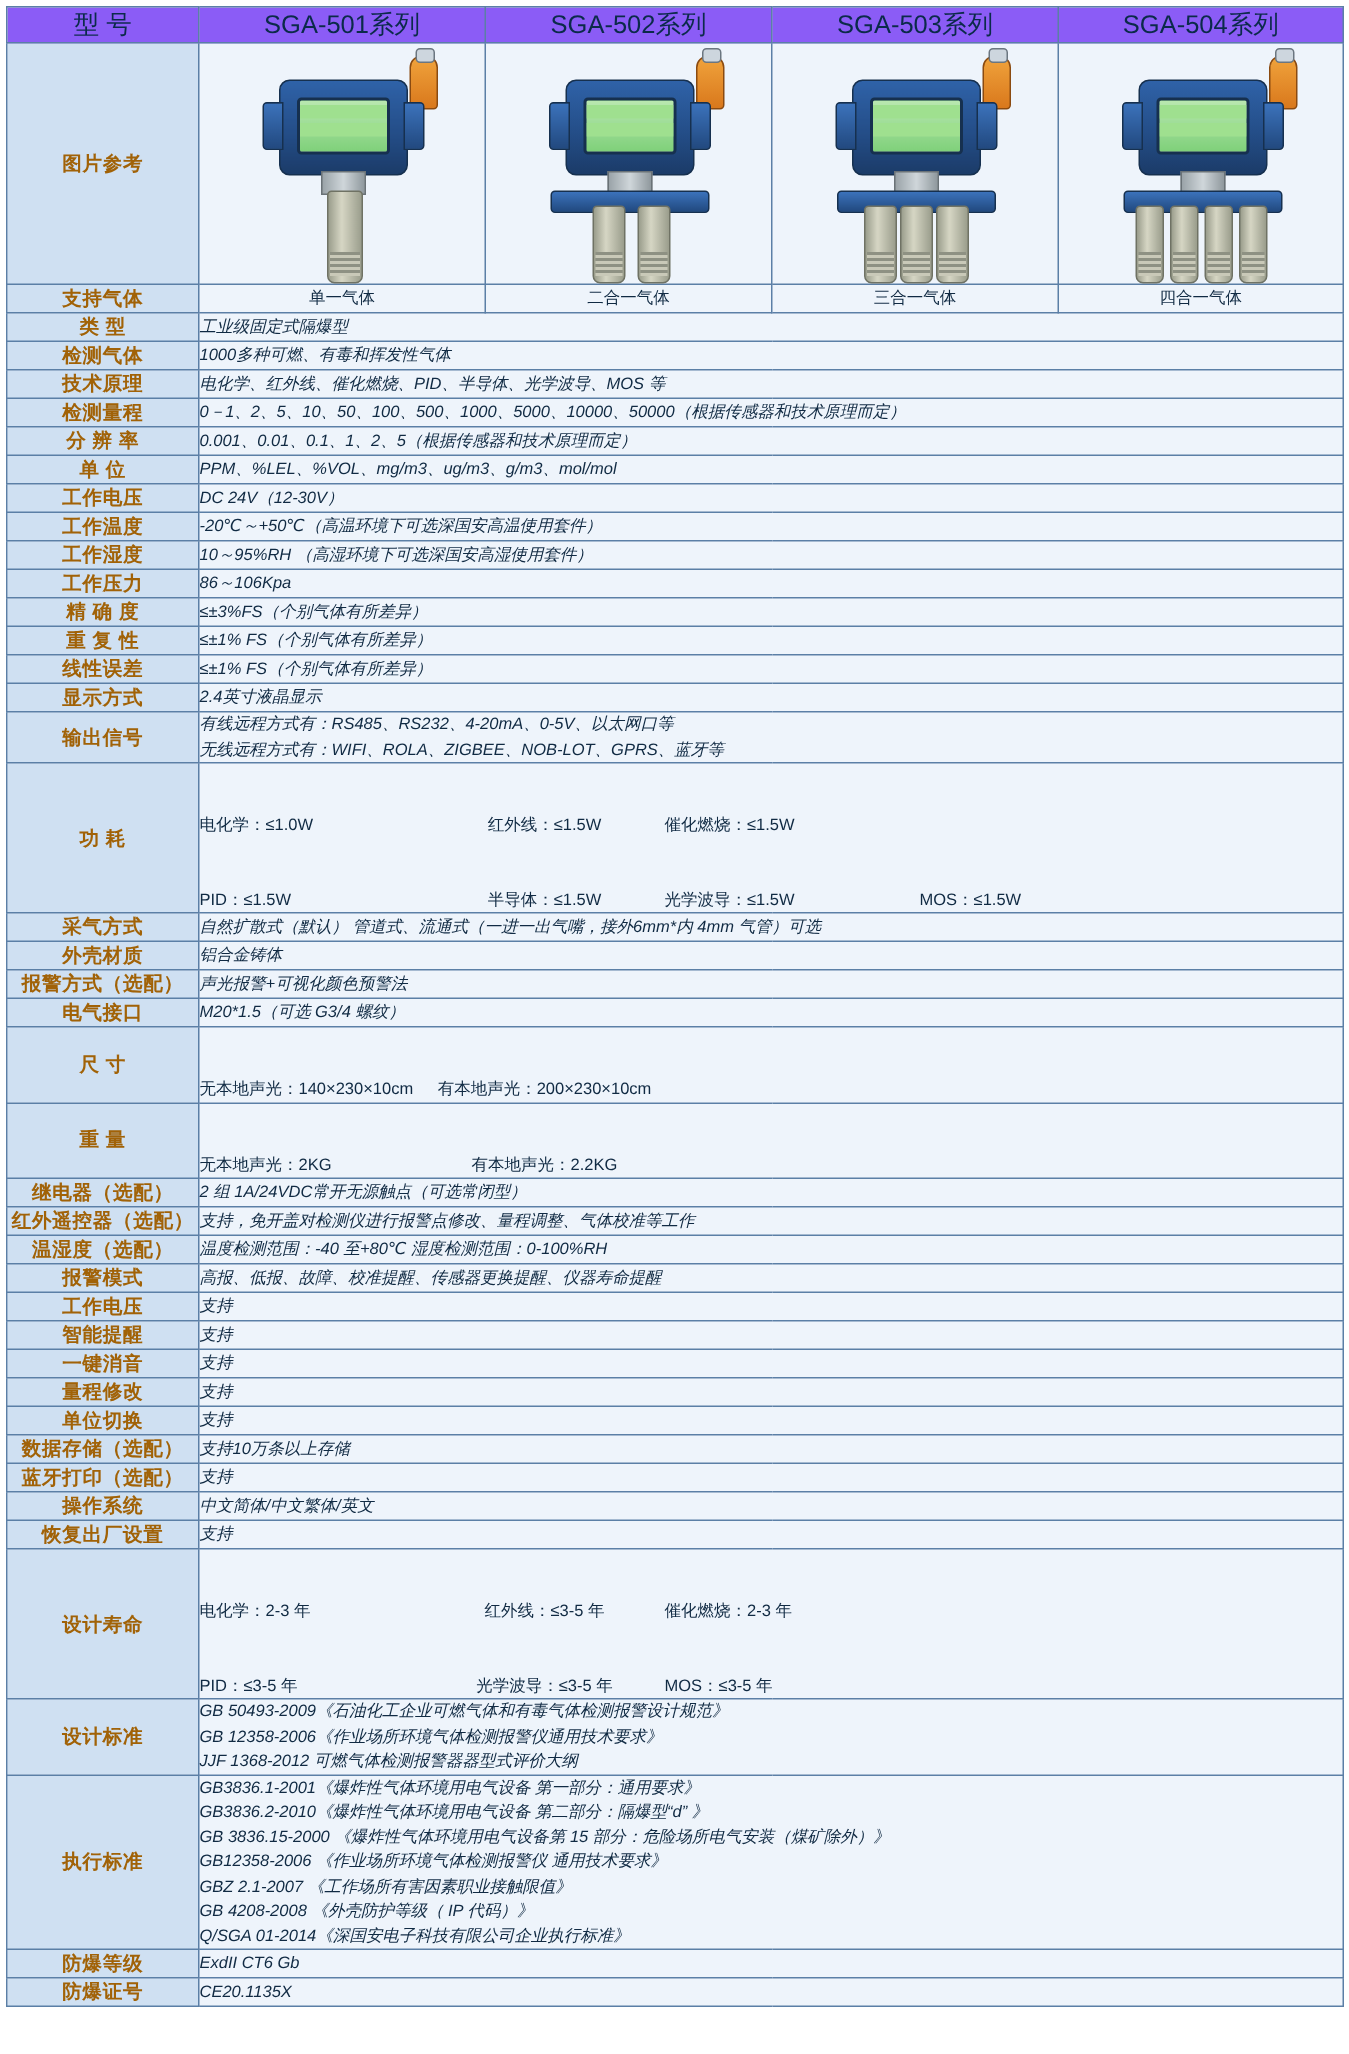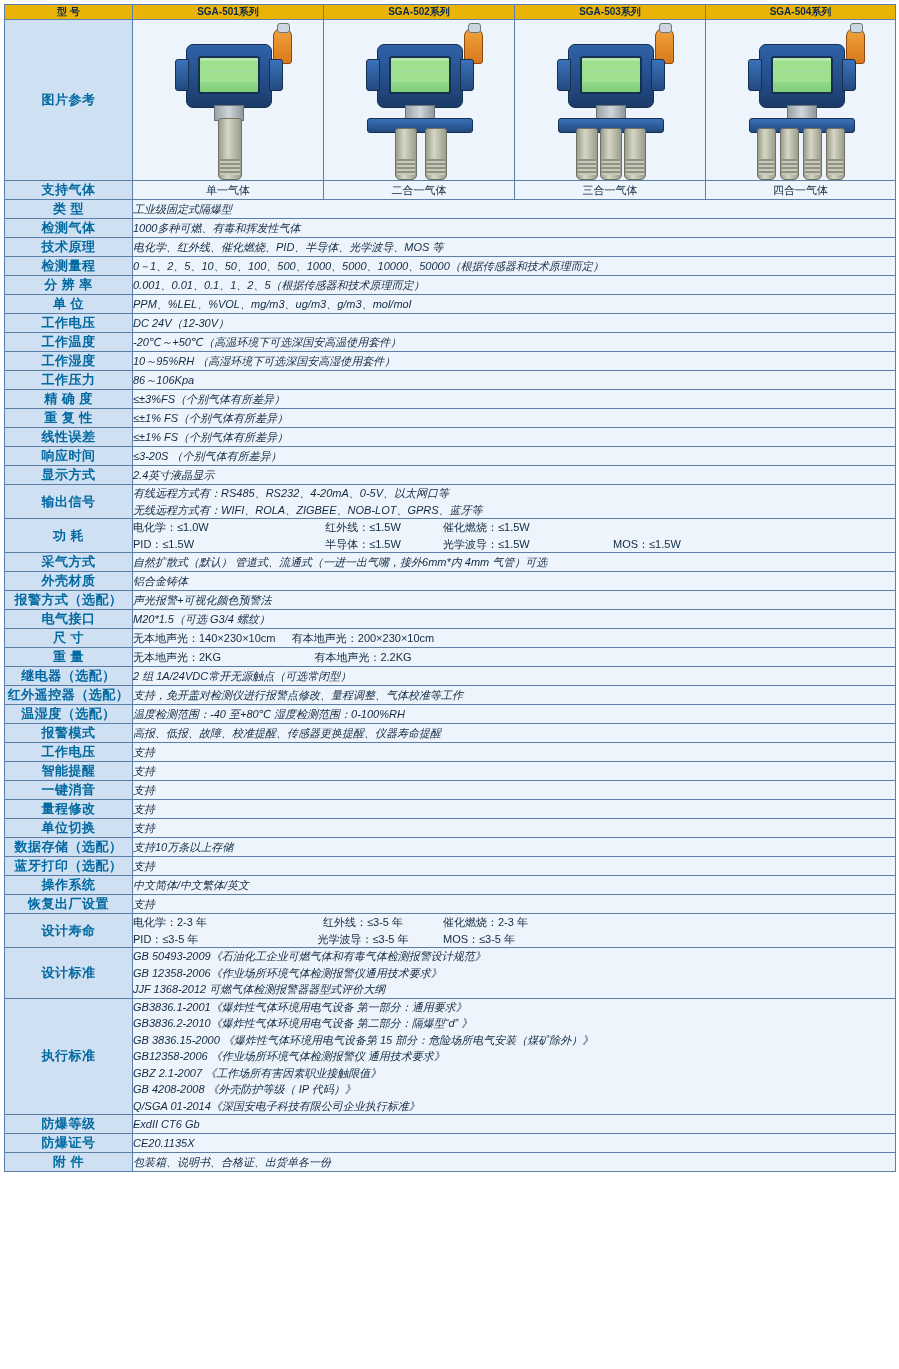--- a/index.html
+++ b/index.html
@@ -2,46 +2,46 @@
 <html><head>
 <meta charset="utf-8">
 <style>
   html,body{margin:0;padding:0;background:#fff;}
   body{font-family:"Liberation Sans","DejaVu Sans",sans-serif;}
   .sheet{width:899px;box-sizing:border-box;padding:4px 4px 6px 4px;}
   table.spec{border-collapse:collapse;width:891px;table-layout:fixed;}
   table.spec td{border:1px solid #5b7fa6;padding:0;vertical-align:middle;}
   td.label{
     background:#cfe0f2;
-    color:#0369a1;
+    color:#a16207;
     font-weight:bold;
     text-align:center;
     font-size:13px;
     width:128px;
     padding:5px 2px;
     letter-spacing:0.5px;
   }
   td.val{
     background:#eef4fb;
     color:#102a43;
     font-size:11px;
     padding:5px 7px;
     line-height:1.5;
   }
   td.val.center{text-align:center;}
   td.head{
-    background:#eab308;
+    background:#8b5cf6;
     color:#0b2a4a;
-    font-weight:bold;
+    font-weight:normal;
     text-align:center;
-    font-size:10px;
+    font-size:17px;
     padding:6px 2px;
   }
   .row-line{display:block;font-style:italic;}
-  .cols{display:flex;flex-wrap:wrap;}
+  .cols{display:flex;flex-wrap:wrap;margin-top:33px;}
   .cols span{display:inline-block;}
   .w1{width:150px;}
   .w2{width:160px;text-align:center;}
   .w3{width:170px;}
   .imgcell{background:#eef4fb;padding:0;}
   .imgwrap{display:flex;align-items:flex-end;justify-content:center;height:160px;}
   
   .det{position:relative;width:120px;height:152px;}
   .det .head-box{
     position:absolute;left:18px;top:16px;width:84px;height:62px;
@@ -274,26 +274,20 @@
             <span class="row-line">≤±1% FS（个别气体有所差异）</span>
           </td>
         </tr>
         <tr>
           <td class="label">线性误差</td>
           <td class="val" colspan="4">
             <span class="row-line">≤±1% FS（个别气体有所差异）</span>
           </td>
         </tr>
         <tr>
-          <td class="label">响应时间</td>
-          <td class="val" colspan="4">
-            <span class="row-line">≤3-20S （个别气体有所差异）</span>
-          </td>
-        </tr>
-        <tr>
           <td class="label">显示方式</td>
           <td class="val" colspan="4">
             <span class="row-line">2.4英寸液晶显示</span>
           </td>
         </tr>
         <tr>
           <td class="label">输出信号</td>
           <td class="val" colspan="4">
             <span class="row-line">有线远程方式有：RS485、RS232、4-20mA、0-5V、以太网口等</span>
             <span class="row-line">无线远程方式有：WIFI、ROLA、ZIGBEE、NOB-LOT、GPRS、蓝牙等</span>
@@ -475,21 +469,15 @@
           <td class="val" colspan="4">
             <span class="row-line">ExdII CT6 Gb</span>
           </td>
         </tr>
         <tr>
           <td class="label">防爆证号</td>
           <td class="val" colspan="4">
             <span class="row-line">CE20.1135X</span>
           </td>
         </tr>
-        <tr>
-          <td class="label">附 件</td>
-          <td class="val" colspan="4">
-            <span class="row-line">包装箱、说明书、合格证、出货单各一份</span>
-          </td>
-        </tr>
       </tbody>
 </table>
 </div>
 
 </body></html>

